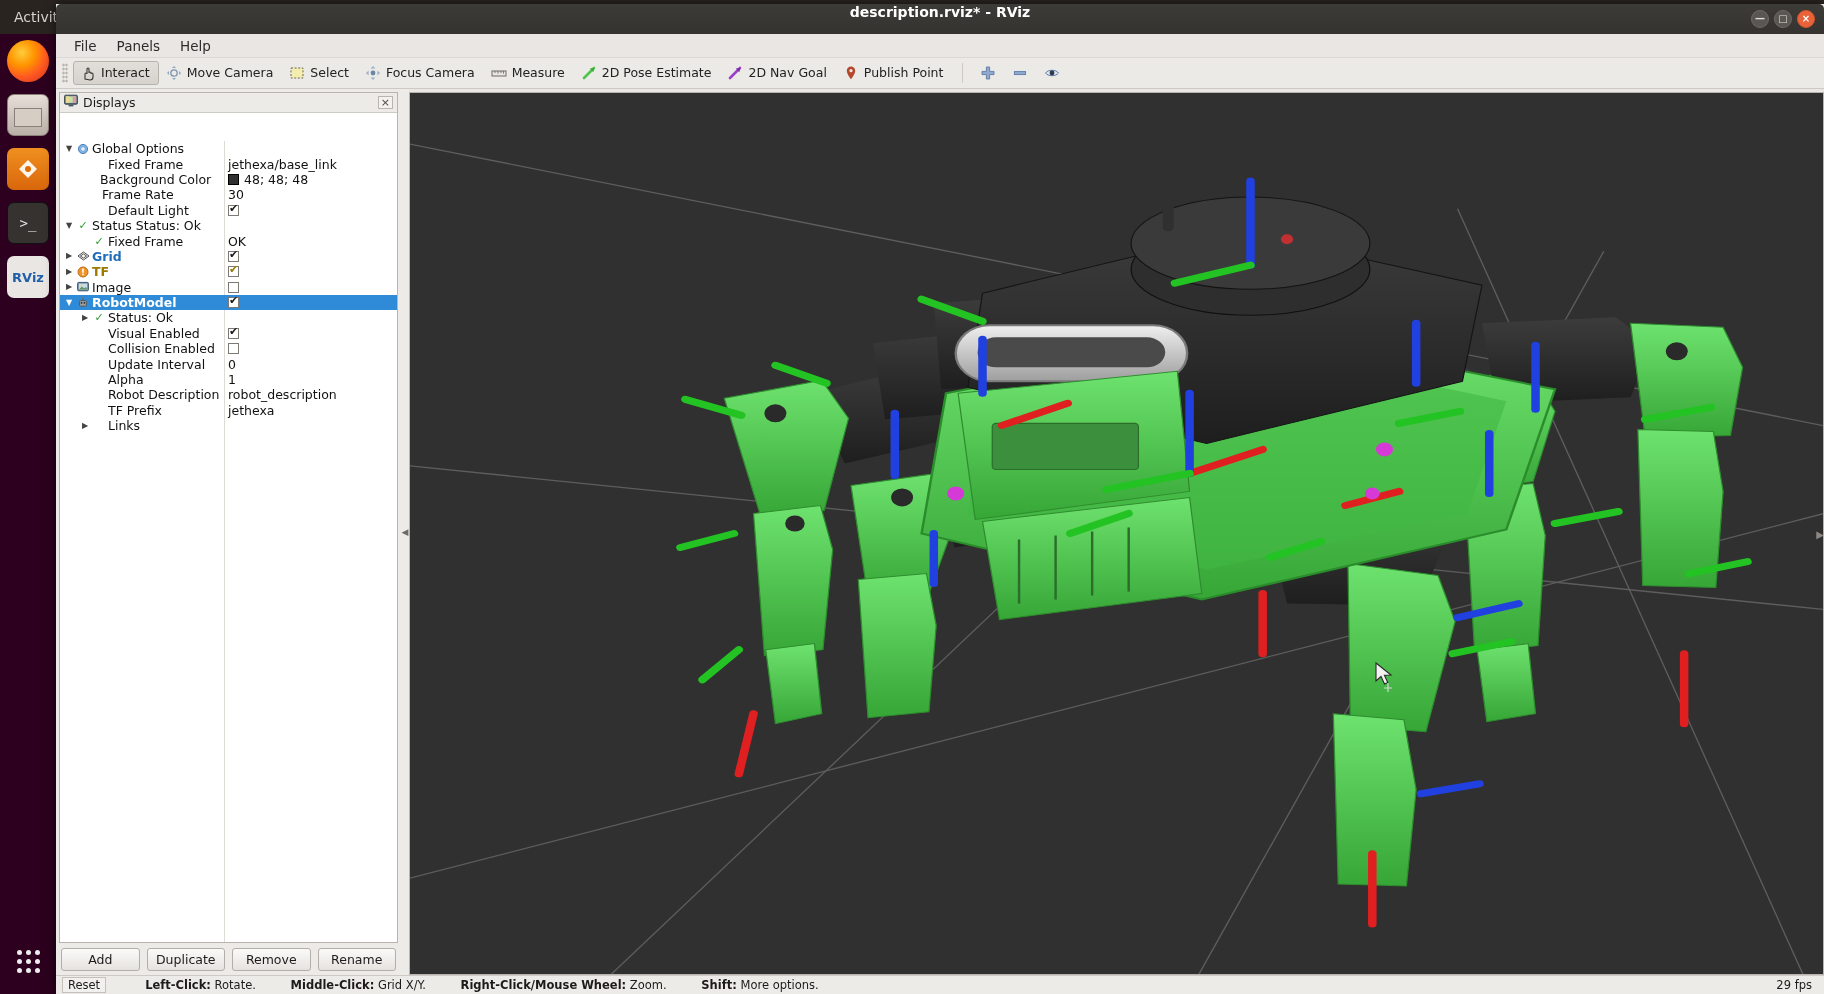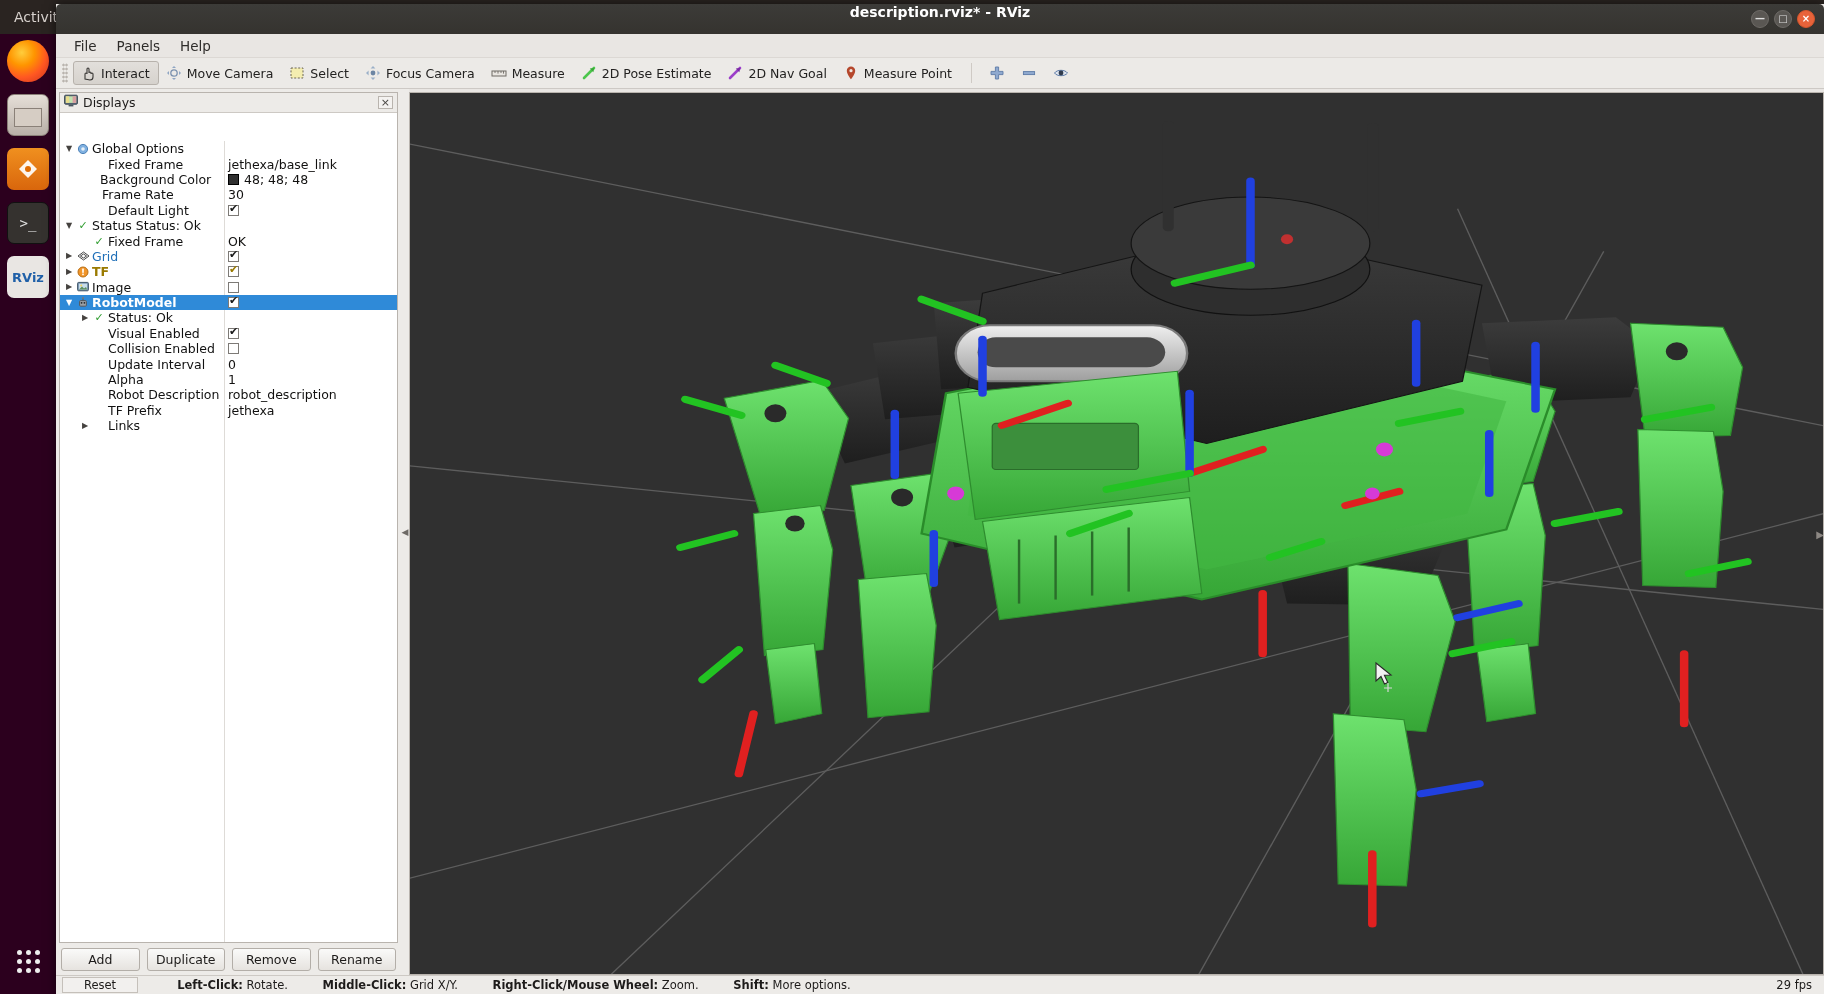--- a/index.html
+++ b/index.html
@@ -106,21 +106,21 @@
     display: flex; align-items: center;
     padding-left: 6px;
     border-bottom: 1px solid #cdc9c5;
   }
   .tool-grip {
     width: 6px; height: 20px; margin-right: 5px;
     background-image: radial-gradient(#b9b4ae 1px, transparent 1.2px);
     background-size: 3px 4px;
   }
   .tool-btn {
-    display: flex; align-items: center; gap: 5px;
+    display: flex; gap: 5px;
     font-size: 12.5px; color: #232221;
     padding: 3px 8px 3px 6px;
     border: 1px solid transparent; border-radius: 3px;
     white-space: nowrap;
   }
   .tool-btn.active {
     background: linear-gradient(#e2dfdb,#d6d2cd);
     border: 1px solid #b7b2ac;
   }
   .tool-sep { width: 1px; height: 20px; background: #cfcac5; margin: 0 10px; }
@@ -171,21 +171,21 @@
   .trow .tlabel { flex: 1; overflow: hidden; white-space: nowrap; padding-left: 2px; }
   .trow .tvalue {
     width: 162px; flex: 0 0 162px; overflow: hidden; white-space: nowrap;
     padding-left: 4px;
   }
   .tname-col { display: flex; align-items: center; width: 164px; flex: 0 0 164px; overflow:hidden; }
   .col-divider {
     position: absolute; left: 164px; top: 0; bottom: 0; width: 1px; background: #dedbd7;
   }
   .plain-text { color: #111; }
-  .bold-blue { color: #1f6fb8; font-weight: normal; }
+  .bold-blue { color: #1f6fb8; font-weight: bold; }
   .bold-orange { color: #9a7a00; font-weight: bold; }
   .chk {
     width: 11px; height: 11px; border: 1px solid #7d7a76; background: #fff;
     display: inline-block; position: relative; vertical-align: -1px;
   }
   .chk.on:after {
     content: "✔"; position: absolute; left: 0px; top: -3px;
     font-size: 11px; color: #1a1a1a; line-height: 12px;
   }
   .chk.on.y:after { color: #9a7a00; }
@@ -229,21 +229,21 @@
     height: 19px; min-height: 19px;
     background: #edebe8;
     display: flex; align-items: center;
     font-size: 11.5px; color: #1d1b1a;
     padding: 0 6px;
     border-top: 1px solid #cdc9c4;
     overflow: hidden;
   }
   #statusbar .sb-left {
     border: 1px solid #c5c0ba; background:#f2f0ee;
-    padding: 0 21px; margin-right: 8px; height: 16px; display:flex; align-items:center;
+    padding: 0 5px; margin-right: 8px; height: 16px; display:flex; align-items:center;
   }
   #statusbar .sb-hints { white-space: nowrap; overflow:hidden; }
   #statusbar .sb-hints b { font-weight: bold; margin-left: 31px; }
   #statusbar .sb-fps { margin-left: auto; padding-right: 6px; }
 
   .crosshair {
     position: absolute; pointer-events: none;
   }
 </style>
 </head>
@@ -386,21 +386,21 @@
         <span>2D Nav Goal</span>
       </span>
 
       <span class="tool-btn">
         <span class="ticon">
           <svg width="16" height="16" viewBox="0 0 16 16">
               <path d="M8 1.5 a4.2 4.2 0 0 1 4.2 4.2 c0 3.2 -4.2 8.6 -4.2 8.6 s-4.2 -5.4 -4.2 -8.6 A4.2 4.2 0 0 1 8 1.5 z" fill="#b5472c"></path>
               <circle cx="8" cy="5.7" r="1.6" fill="#f0e6e0"></circle>
             </svg>
         </span>
-        <span>Measure Point</span>
+        <span>Publish Point</span>
       </span>
 
       <span class="tool-sep"></span>
 
       <span class="tool-btn">
         <span class="ticon">
           <svg width="16" height="16" viewBox="0 0 16 16">
               <path d="M6.4 2 h3.2 v4.4 h4.4 v3.2 h-4.4 v4.4 h-3.2 v-4.4 h-4.4 v-3.2 h4.4 z" fill="#8fa9cf" stroke="#5d7ba6" stroke-width="0.9"></path>
             </svg>
         </span>

